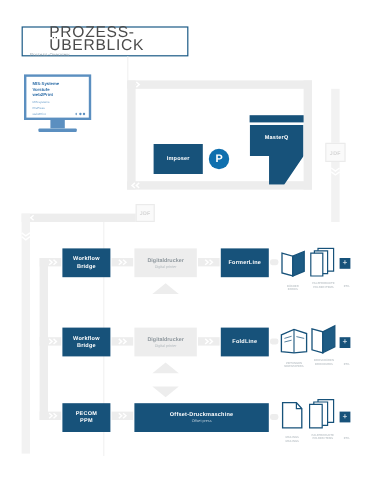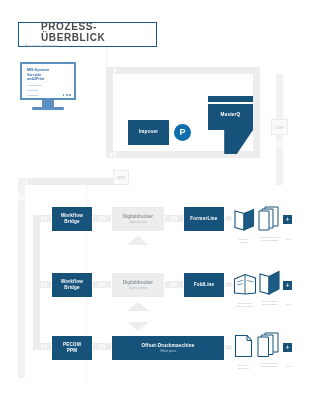--- a/index.html
+++ b/index.html
@@ -12,22 +12,22 @@
   .abs{position:absolute;box-sizing:border-box;}
 
   
   #title-box{
     left:18px;top:22px;width:139px;height:25px;
     border:1.6px solid #1b5a86;background:#fff;
     display:flex;flex-direction:column;justify-content:center;
     padding-left:6px;
   }
   #title-main{
-    font-size:10px;letter-spacing:.6px;color:#4b4b4b;
-    font-weight:700;line-height:11px;padding-left:16px;
+    font-size:13px;letter-spacing:.6px;color:#4b4b4b;
+    font-weight:400;line-height:11px;padding-left:16px;
   }
   #title-sub{
     font-size:3.6px;letter-spacing:.25px;color:#8e9aa3;
     line-height:5px;margin-top:1px;
   }
 
   
   .rail{background:#ededed;}
   .rail-l{background:#f2f2f2;}
 

